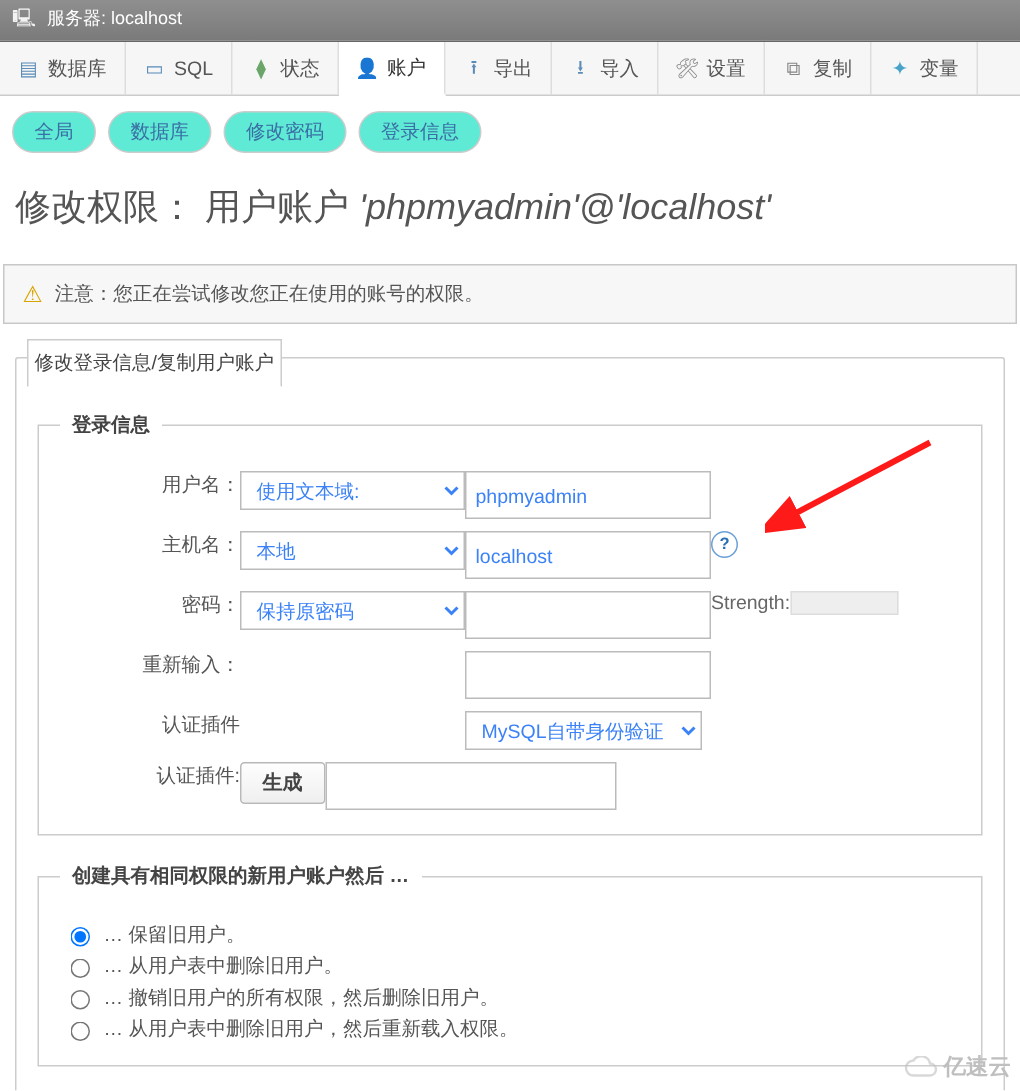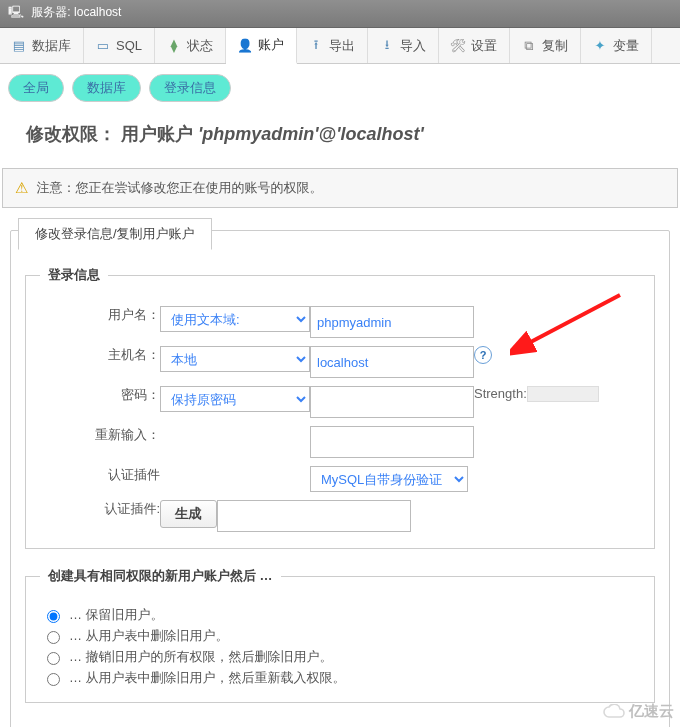--- a/index.html
+++ b/index.html
@@ -4,26 +4,26 @@
 <style>
   html,body{margin:0;padding:0;font-family:"Microsoft YaHei",Arial,sans-serif;font-size:13px;color:#444;background:#fff}
   .server-bar{background:#888;background:linear-gradient(#8f8f8f,#7a7a7a);color:#fff;font-size:12px;padding:3px 8px;border-bottom:1px solid #666}
   .server-bar .ic{margin-right:4px;opacity:.9}
   .topnav{display:flex;border-bottom:1px solid #ccc;background:#f6f6f6}
   .topnav .tab{display:flex;align-items:center;gap:6px;padding:8px 12px;border-right:1px solid #ddd;color:#555;cursor:pointer}
   .topnav .tab.active{background:#fff;border-bottom:2px solid #fff;margin-bottom:-1px;color:#333;font-weight:500}
   .topnav .tab .ic{width:14px;height:14px;display:inline-flex;align-items:center;justify-content:center}
   .subnav{padding:10px 8px;display:flex;gap:8px}
   .chip{border:1px solid #ccc;border-radius:14px;background:#5eead4;padding:4px 14px;color:#3a6ea5;cursor:pointer;font-size:13px}
-  h1.page-title{font-weight:700;font-size:18px;color:#555;margin:10px 26px 22px}
+  h1.page-title{font-weight:400;font-size:24px;color:#555;margin:10px 10px 22px}
   h1.page-title em{font-style:italic;color:#555}
   .notice{margin:0 2px 20px;border:1px solid #c8c8c8;background:#f7f7f7;padding:10px 12px;display:flex;align-items:center;gap:8px;color:#555}
   .notice .warn{color:#d9a400;font-size:15px}
   .card{margin:6px 10px 0;border:1px solid #ccc;border-radius:2px}
-  .card>.card-hd{margin:-1px 0 0 -1px;display:inline-block;border:1px solid #ccc;border-bottom-color:#fff;background:#fff;padding:6px 16px;font-size:13px;position:relative;top:-12px;left:8px}
+  .card>.card-hd{margin:-1px 0 0 -1px;display:inline-block;border:1px solid #ccc;border-bottom-color:#fff;background:#fff;padding:6px 4px;font-size:13px;position:relative;top:-12px;left:8px}
   fieldset.fs{border:1px solid #ccc;margin:4px 14px 18px;padding:14px 14px 8px}
   fieldset.fs>legend{padding:0 8px;color:#444;font-weight:700;font-size:13px}
   .row{display:flex;align-items:flex-start;margin:8px 0}
   .row .lbl{width:120px;text-align:right;color:#555}
   .row select,.row input[type=text],.row input[type=password]{border:1px solid #bbb;background:#fff;height:26px;padding:2px 6px;font-size:13px;color:#3b82f6}
   .row select{width:150px}
   .row input.txt{width:150px}
   .row .help{width:16px;height:16px;border-radius:50%;border:1px solid #6aa0d8;color:#2b6fb5;display:inline-flex;align-items:center;justify-content:center;font-size:11px;font-weight:700}
   .strength-lbl{color:#666}
   .strength-bar{width:70px;height:14px;background:#eee;border:1px solid #ddd;display:inline-block}
@@ -86,20 +86,21 @@
       </div>
   <div class="tab">
         <span class="ic ic-var">✦</span>
         <span>变量</span>
       </div>
 </div>
 
 <div class="subnav">
   <span class="chip">全局</span>
   <span class="chip">数据库</span>
+  <span class="chip">修改密码</span>
   <span class="chip">登录信息</span>
 </div>
 
 <h1 class="page-title">
   <span>修改权限： 用户账户 </span>
   <em>'phpmyadmin'@'localhost'</em>
 </h1>
 
 <div class="notice">
   <span class="warn">⚠</span>

